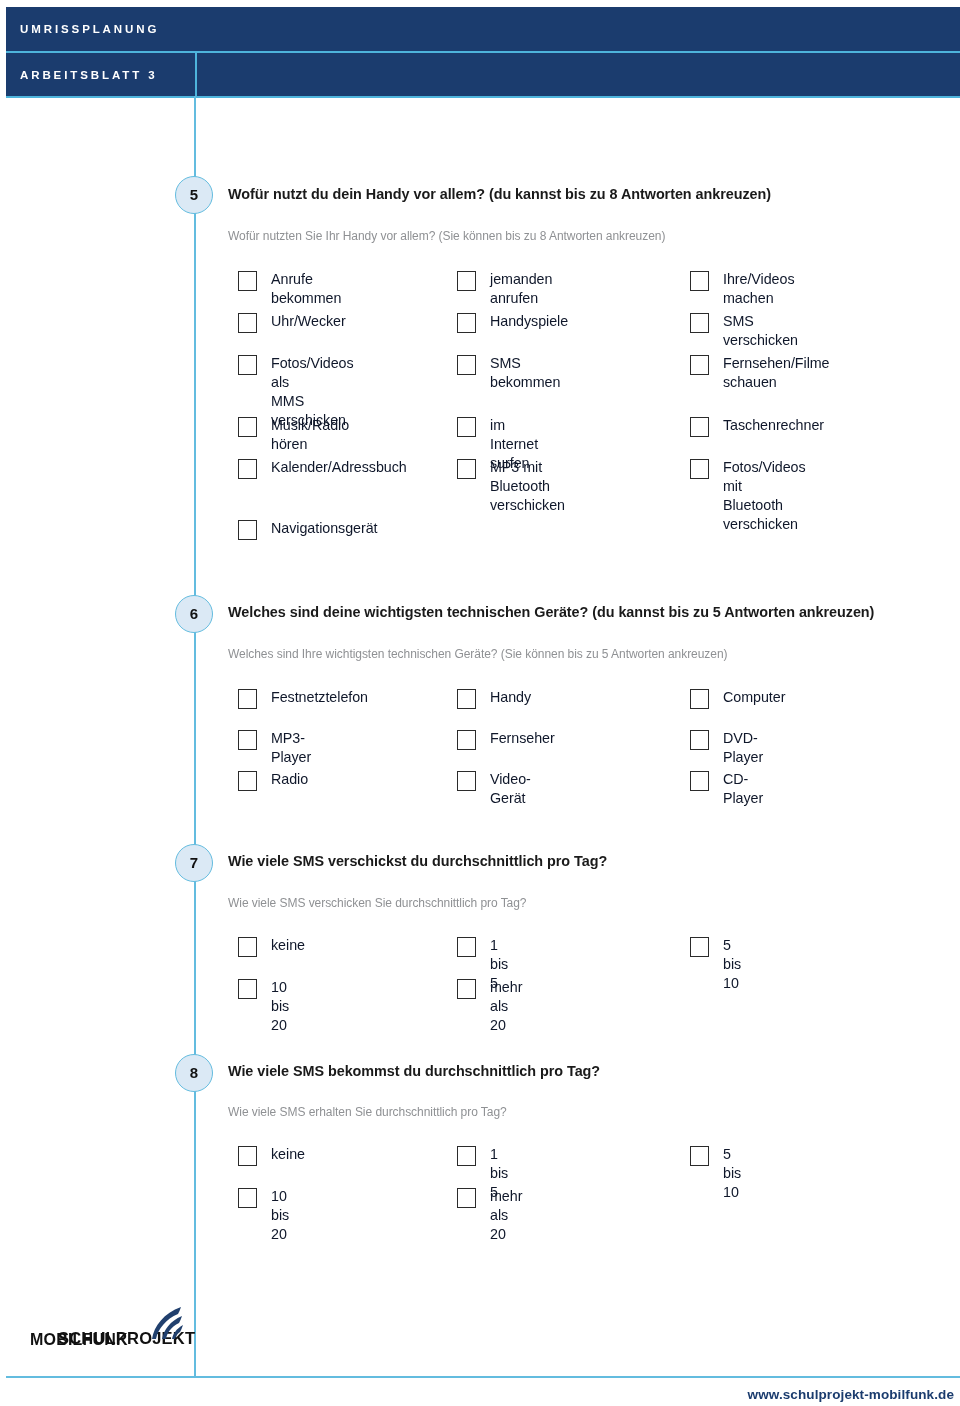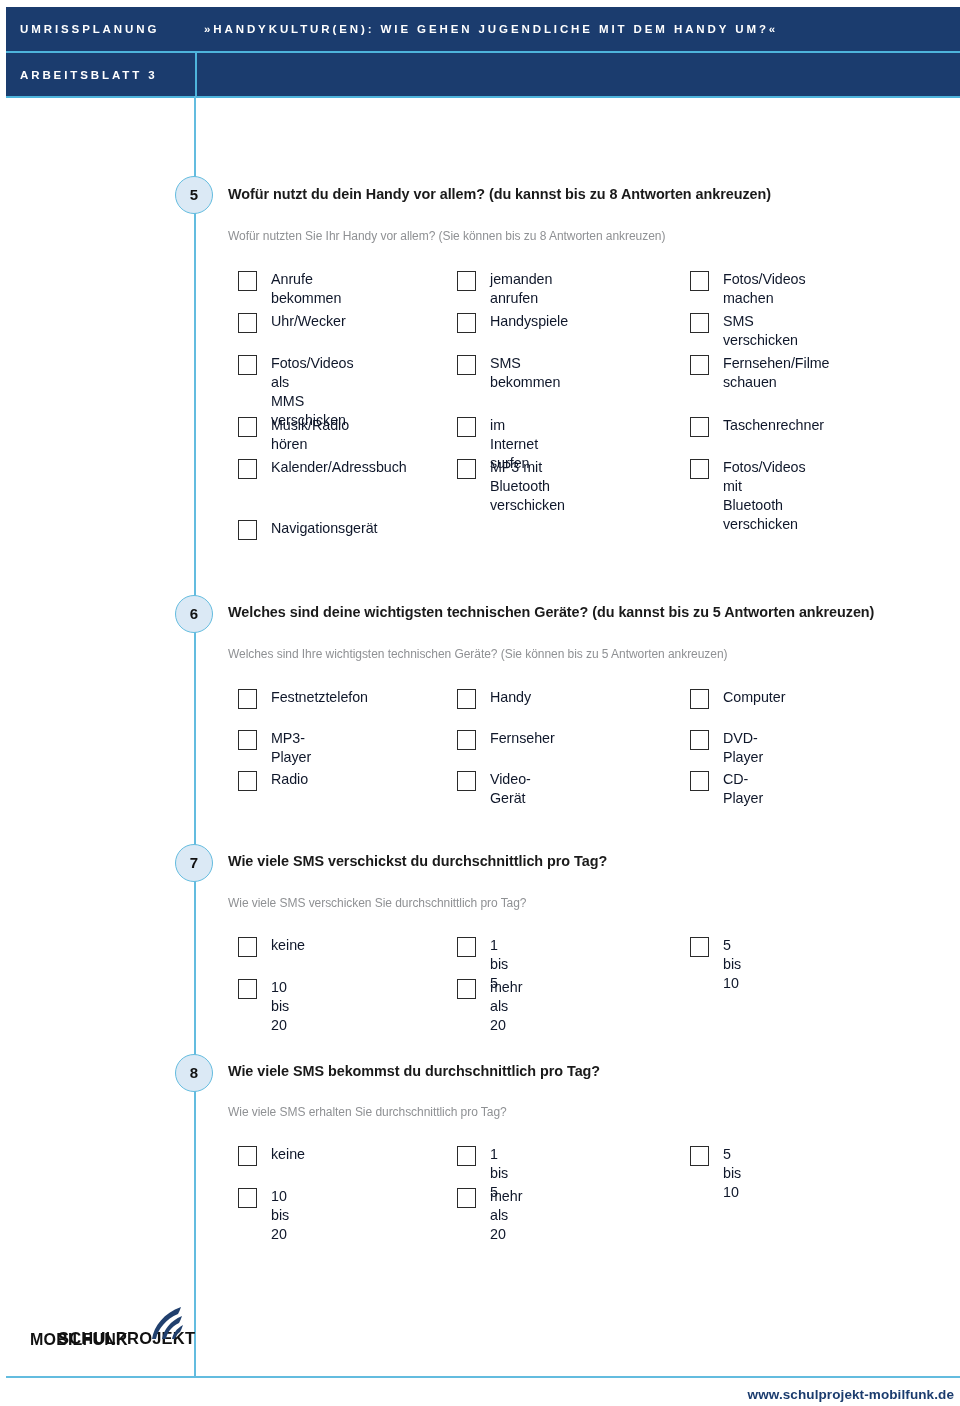--- a/index.html
+++ b/index.html
@@ -208,42 +208,41 @@
 <div id="page">
 
   <div class="header">
     <div class="hdr-row hdr-row-1"></div>
     <div class="hdr-row hdr-row-2"></div>
     <div class="hdr-rule hdr-rule-mid"></div>
     <div class="hdr-rule hdr-rule-bot"></div>
     <div class="hdr-vsep"></div>
     <div class="hdr-label hdr-umriss">UMRISSPLANUNG</div>
     <div class="hdr-label hdr-arbeit">ARBEITSBLATT 3</div>
-    <div class="hdr-label hdr-title">»HANDYKULTUR(EN): WIE GEHEN JUGENDLICHE MIT DEM HANDY UM?«</div>
   </div>
 
   <div class="spine"></div>
 
 
   <div class="qblock">
     <div class="qnum" style="top:176px">5</div>
     <div class="qprimary" style="top:186px">Wofür nutzt du dein Handy vor allem? (du kannst bis zu 8 Antworten ankreuzen)</div>
     <div class="qsecondary" style="top:229px">Wofür nutzten Sie Ihr Handy vor allem? (Sie können bis zu 8 Antworten ankreuzen)</div>
 
     <label class="opt" style="left:238px; top:270px">
       <span class="box"></span>
       <span class="lbl">Anrufe bekommen</span>
     </label>
     <label class="opt" style="left:457px; top:270px">
       <span class="box"></span>
       <span class="lbl">jemanden anrufen</span>
     </label>
     <label class="opt" style="left:690px; top:270px">
       <span class="box"></span>
-      <span class="lbl">Fotos/Videos machen</span>
+      <span class="lbl">Ihre/Videos machen</span>
     </label>
 
     <label class="opt" style="left:238px; top:312px">
       <span class="box"></span>
       <span class="lbl">Uhr/Wecker</span>
     </label>
     <label class="opt" style="left:457px; top:312px">
       <span class="box"></span>
       <span class="lbl">Handyspiele</span>
     </label>

